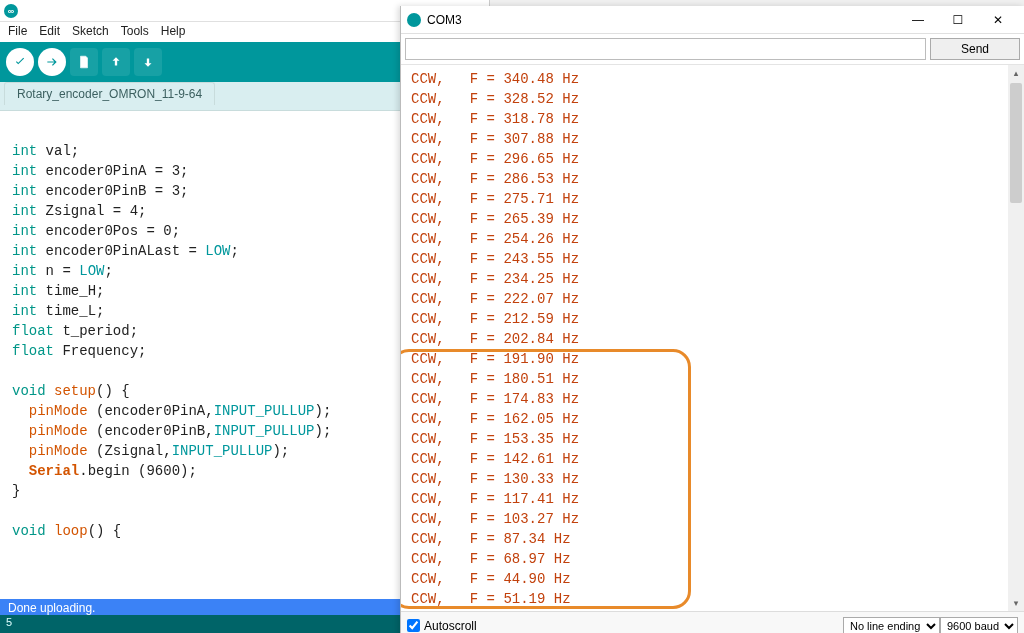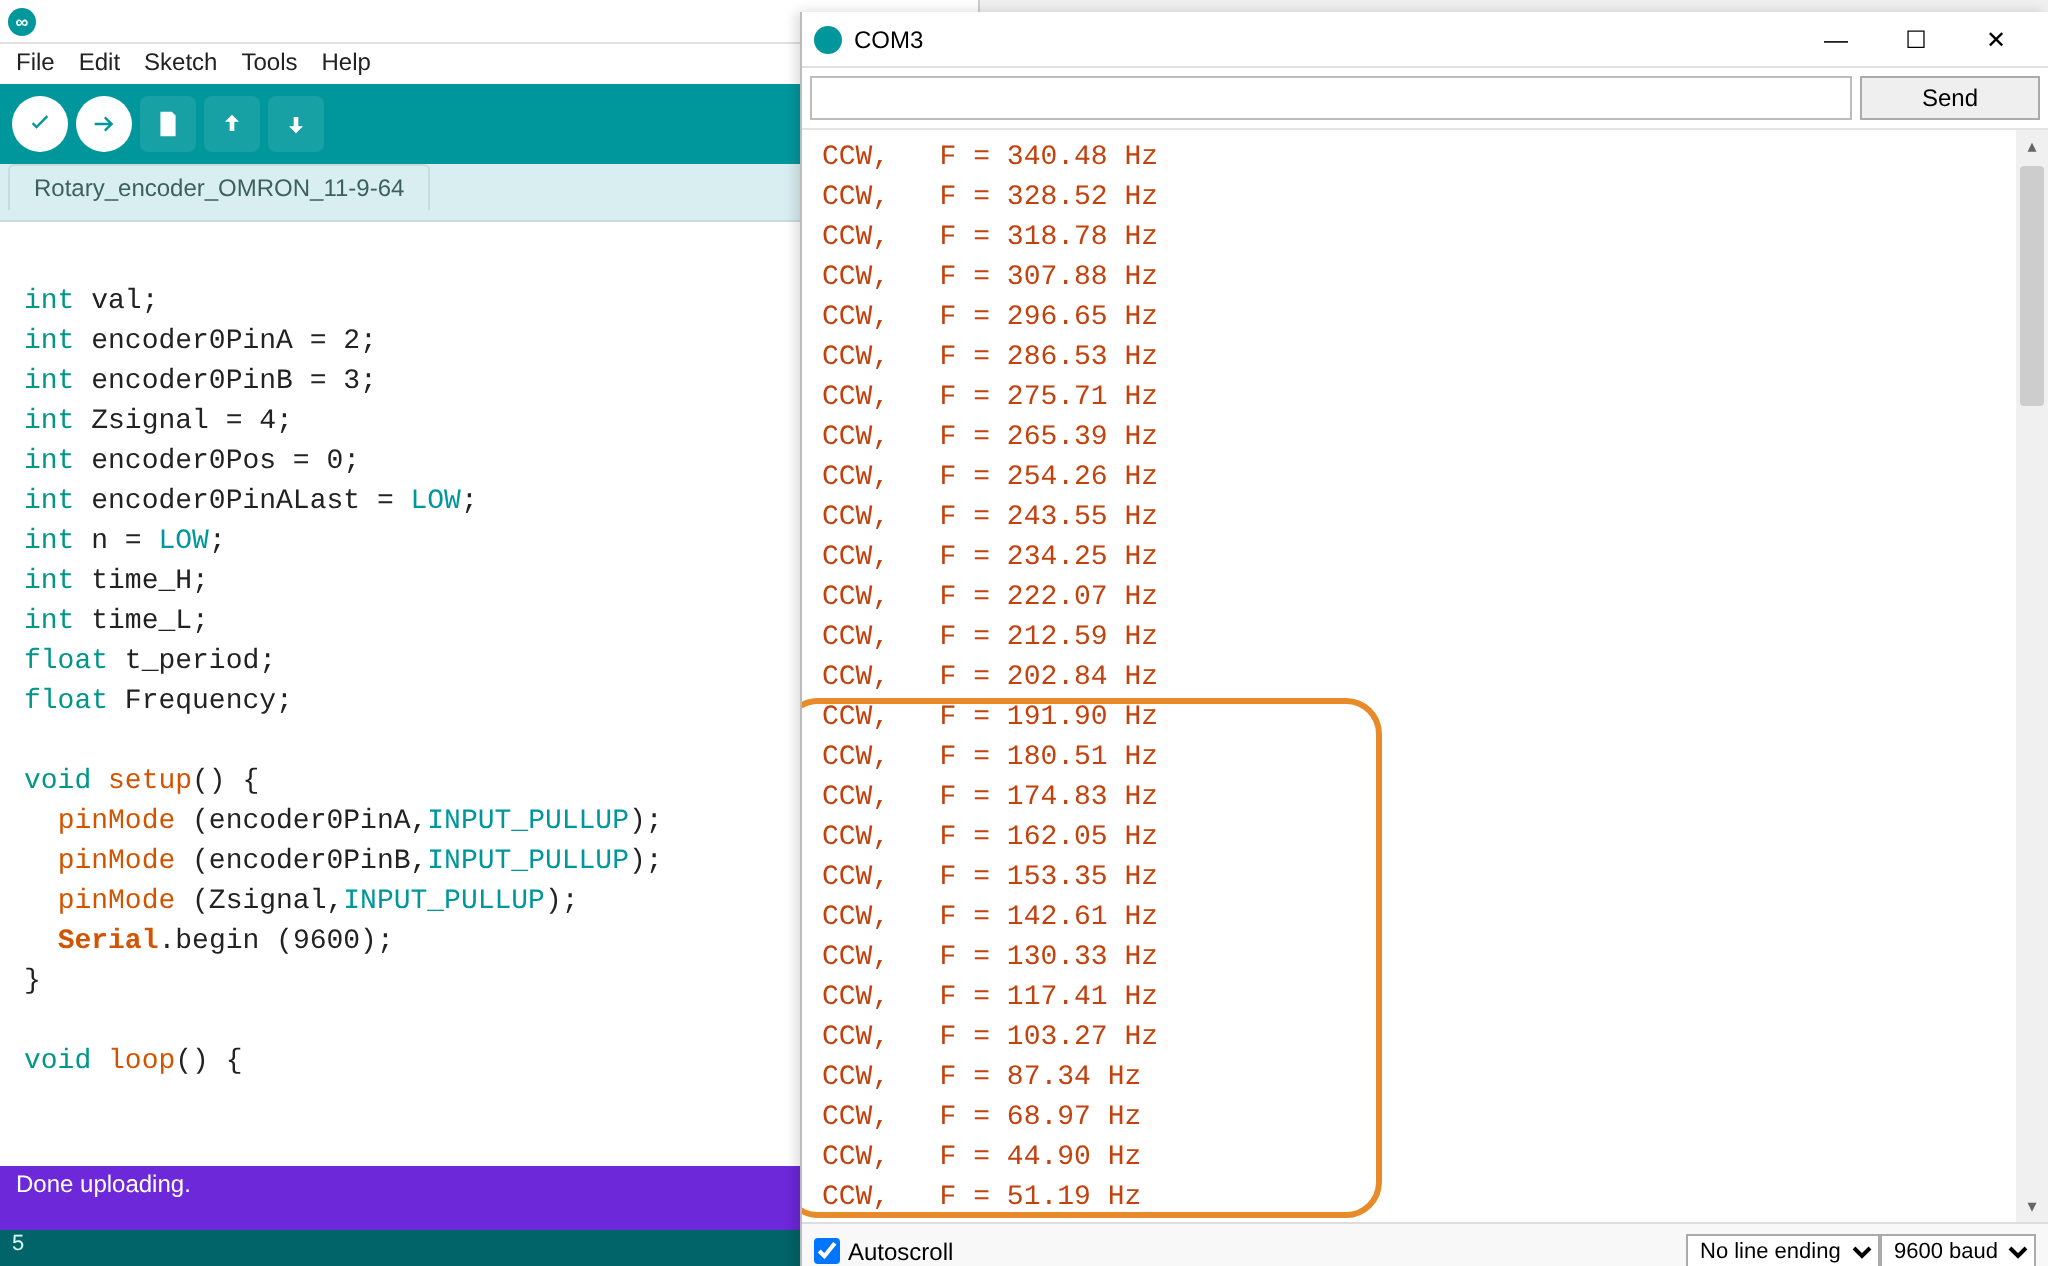--- a/index.html
+++ b/index.html
@@ -97,22 +97,22 @@
     color: #222;
     white-space: pre;
     overflow: hidden;
     border-top:1px solid #c8dcdc;
   }
   .kw-type { color: #009688; }
   .kw-lit  { color: #00979c; }
   .kw-fn   { color: #d35400; }
   .kw-void { color:#009688; }
   .ide-status {
-    height: 32px;
-    background: #6d28d9;
+    height: 16px;
+    background: #3b82f6;
     color: #fff;
     font-size: 12px;
     padding: 2px 8px;
   }
   .ide-console {
     height: 65px;
     background: #000;
     color: #b0b0b0;
     font-family: Consolas, monospace;
     font-size: 12px;
@@ -272,21 +272,21 @@
       <svg viewBox="0 0 24 24">
           <path fill="currentColor" d="M12 20l-6-6h4V6h4v8h4z"></path>
         </svg>
     </span>
   </div>
   <div class="ide-tabbar">
     <div class="ide-tab active">Rotary_encoder_OMRON_11-9-64</div>
   </div>
   <div class="ide-code"><span>
 </span><span class="kw-type">int</span><span> val;</span>
-<span class="kw-type">int</span><span> encoder0PinA = 2;</span>
+<span class="kw-type">int</span><span> encoder0PinA = 3;</span>
 <span class="kw-type">int</span><span> encoder0PinB = 3;</span>
 <span class="kw-type">int</span><span> Zsignal = 4;</span>
 <span class="kw-type">int</span><span> encoder0Pos = 0;</span>
 <span class="kw-type">int</span><span> encoder0PinALast = </span><span class="kw-lit">LOW</span><span>;</span>
 <span class="kw-type">int</span><span> n = </span><span class="kw-lit">LOW</span><span>;</span>
 <span class="kw-type">int</span><span> time_H;</span>
 <span class="kw-type">int</span><span> time_L;</span>
 <span class="kw-type">float</span><span> t_period;</span>
 <span class="kw-type">float</span><span> Frequency;</span>
 

